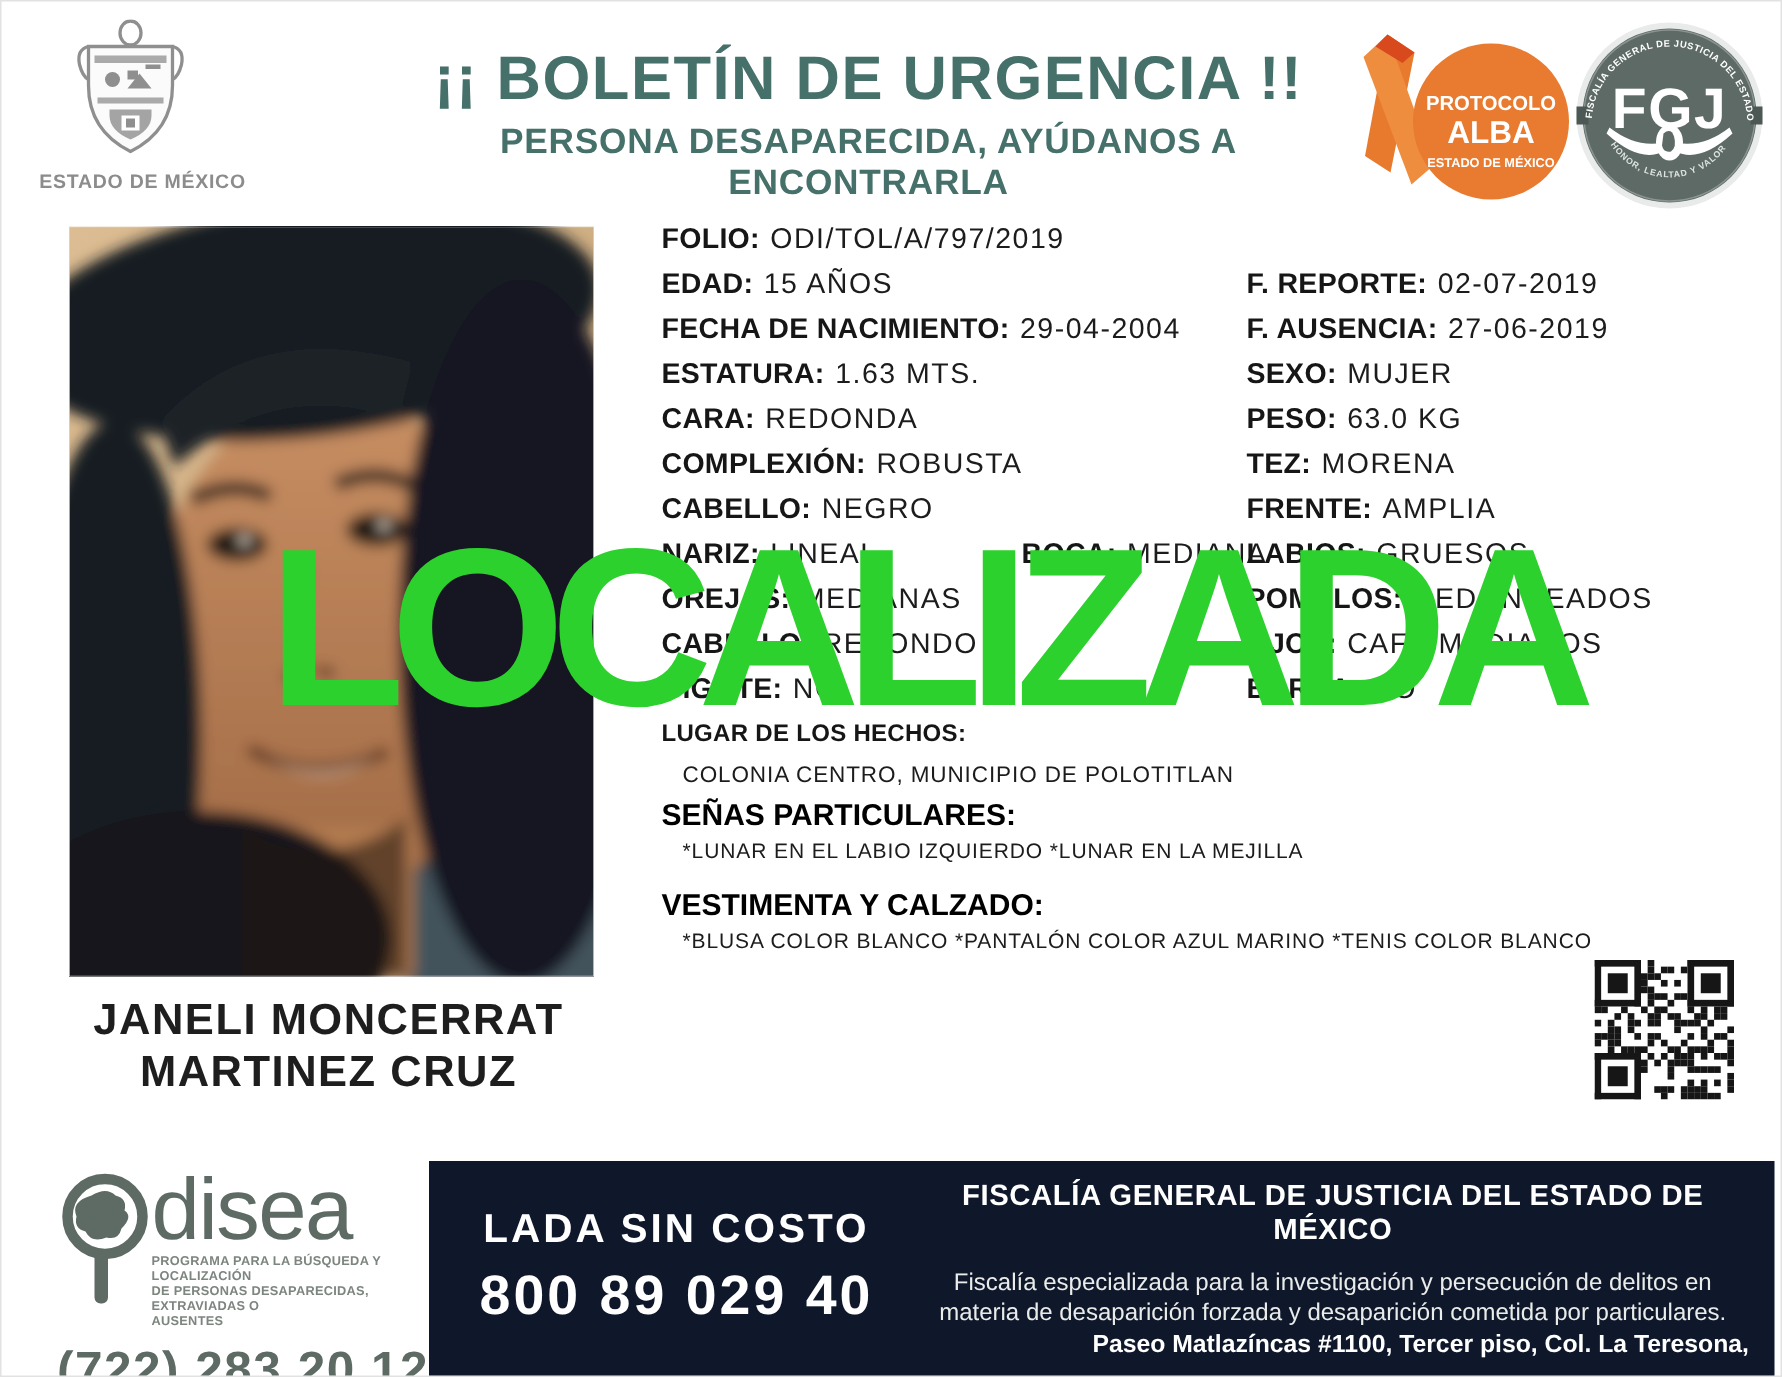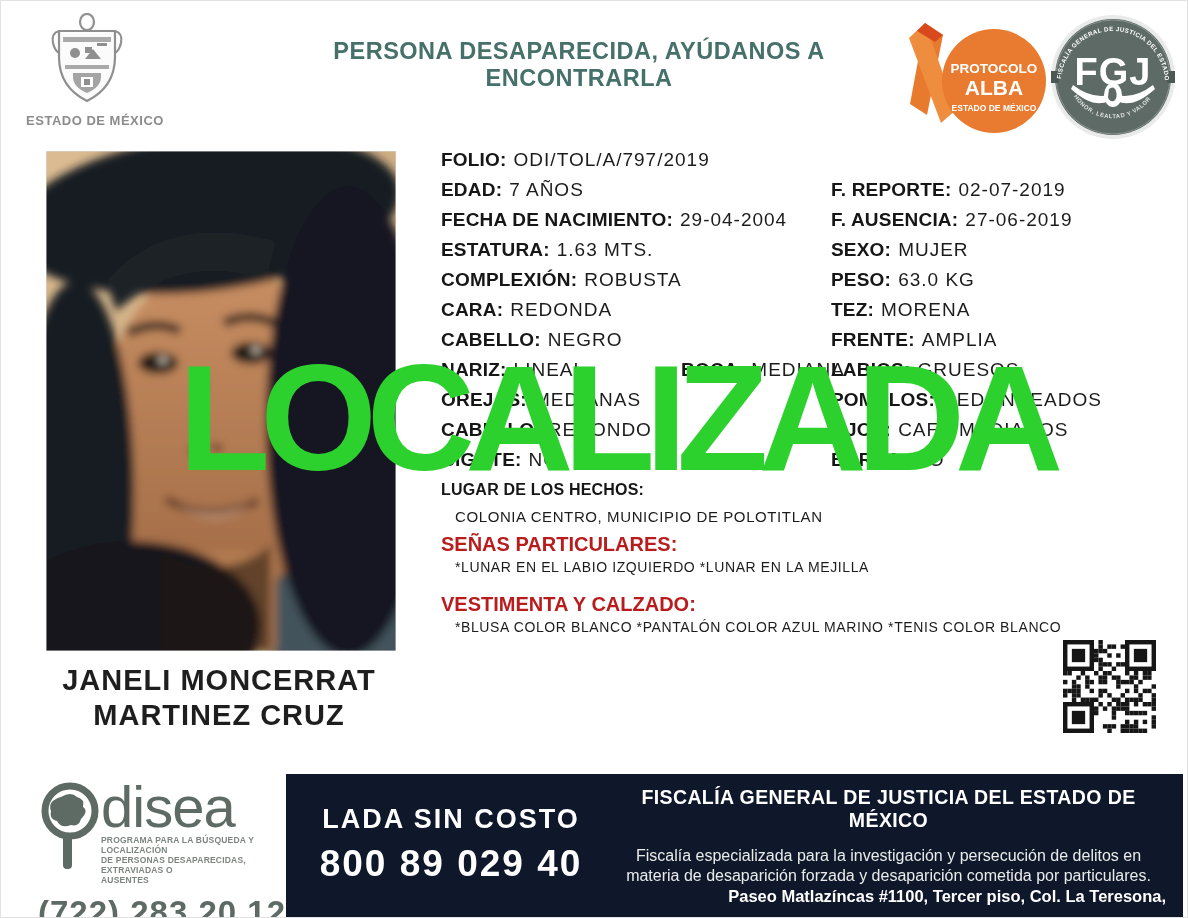--- a/index.html
+++ b/index.html
@@ -22,21 +22,21 @@
   
   .col-left{position:absolute;left:440px;top:144px;width:400px;}
   .col-right{position:absolute;left:830px;top:174px;width:350px;}
   .drow{height:30px;display:flex;align-items:center;white-space:nowrap;}
   .dlabel{font-weight:800;font-size:19px;color:#161616;letter-spacing:.2px;}
   .dvalue{font-size:19px;color:#1c1c1c;letter-spacing:1px;margin-left:7px;}
   .pair2{margin-left:96px;display:flex;align-items:center;}
   .sect-sub{font-size:15px;color:#1c1c1c;letter-spacing:.6px;padding-left:14px;height:22px;
             display:flex;align-items:center;white-space:nowrap;}
   .sect-sub.small{font-size:14px;height:20px;}
-  .sect-label{height:26px;display:flex;align-items:center;font-weight:800;font-size:20px;color:#b91c1c;}
+  .sect-label{height:26px;display:flex;align-items:center;font-weight:800;font-size:20px;color:#000000;}
   
   .watermark{position:absolute;left:150px;top:342px;width:930px;text-align:center;
              font-size:150px;font-weight:800;letter-spacing:-10px;line-height:1;
              color:#2dd12d;pointer-events:none;}
   
   .qr{position:absolute;left:1062px;top:639px;width:93px;height:93px;background:#fff;}
   
   .footer-gray{position:absolute;left:285px;top:773px;width:897px;height:157px;background:#0f172a;}
   .odisea{position:absolute;left:36px;top:780px;width:246px;height:132px;color:#5e6b64;}
   .odisea-row{display:flex;align-items:flex-start;}
@@ -72,20 +72,21 @@
       <rect x="52" y="30" width="10" height="3"></rect>
       <rect x="20" y="52" width="44" height="4" opacity=".75"></rect>
       <path d="M28,60 h28 v4 q0,10 -14,16 q-14,-6 -14,-16 z" opacity=".8"></path>
       <rect x="36" y="64" width="12" height="10" fill="#fff"></rect>
       <rect x="39" y="66" width="6" height="6"></rect>
     </g>
   </svg>
   <div class="coat-label">ESTADO DE MÉXICO</div>
 
   <div class="titles">
+    <div class="title-main">¡¡ BOLETÍN DE URGENCIA !!</div>
     <div class="title-sub">PERSONA DESAPARECIDA, AYÚDANOS A ENCONTRARLA</div>
   </div>
 
   <svg class="alba" viewBox="0 0 150 132">
     <g>
       <path d="M28,12 L46,24 L30,104 L13,93 Z" fill="#e87a2e"></path>
       <path d="M28,12 L12,27 L44,112 L59,99 Z" fill="#ef8d3f"></path>
       <path d="M28,12 L46,24 L38,31 L20,20 Z" fill="#d8491e"></path>
     </g>
     <circle cx="97" cy="70" r="52" fill="#e87b2f"></circle>
@@ -167,37 +168,37 @@
     <div>MARTINEZ CRUZ</div>
   </div>
 
   <div class="col-left">
     <div class="drow">
       <span class="dlabel">FOLIO:</span>
       <span class="dvalue">ODI/TOL/A/797/2019</span>
     </div>
     <div class="drow">
       <span class="dlabel">EDAD:</span>
-      <span class="dvalue">7 AÑOS</span>
+      <span class="dvalue">15 AÑOS</span>
     </div>
     <div class="drow">
       <span class="dlabel">FECHA DE NACIMIENTO:</span>
       <span class="dvalue">29-04-2004</span>
     </div>
     <div class="drow">
       <span class="dlabel">ESTATURA:</span>
       <span class="dvalue">1.63 MTS.</span>
     </div>
     <div class="drow">
+      <span class="dlabel">CARA:</span>
+      <span class="dvalue">REDONDA</span>
+    </div>
+    <div class="drow">
       <span class="dlabel">COMPLEXIÓN:</span>
       <span class="dvalue">ROBUSTA</span>
-    </div>
-    <div class="drow">
-      <span class="dlabel">CARA:</span>
-      <span class="dvalue">REDONDA</span>
     </div>
     <div class="drow">
       <span class="dlabel">CABELLO:</span>
       <span class="dvalue">NEGRO</span>
     </div>
     <div class="drow">
       <span class="dlabel">NARIZ:</span>
       <span class="dvalue">LINEAL</span>
       <span class="pair2">
         <span class="dlabel">BOCA:</span>

